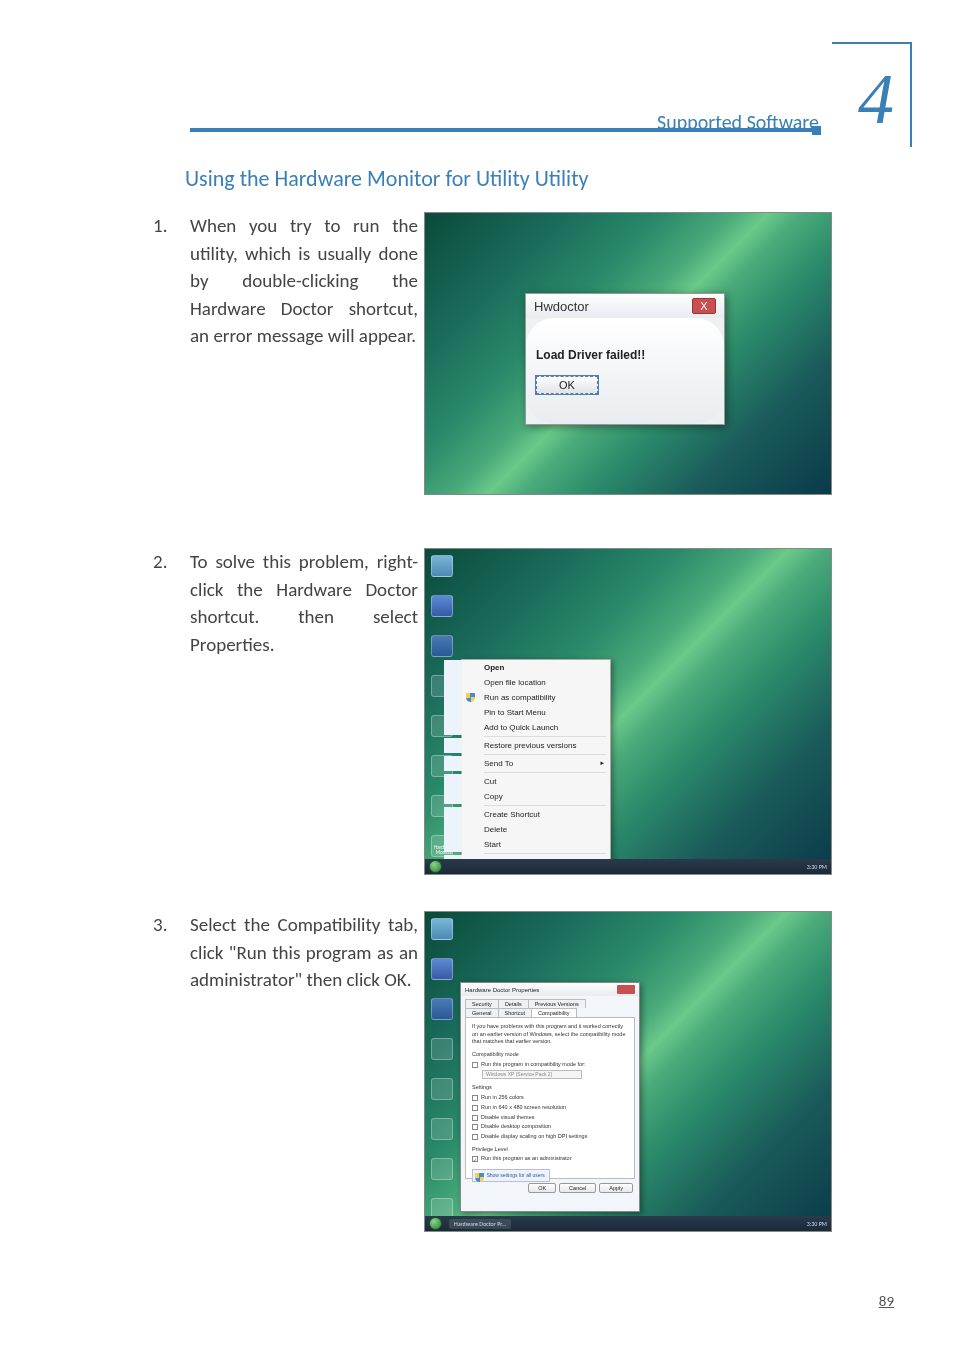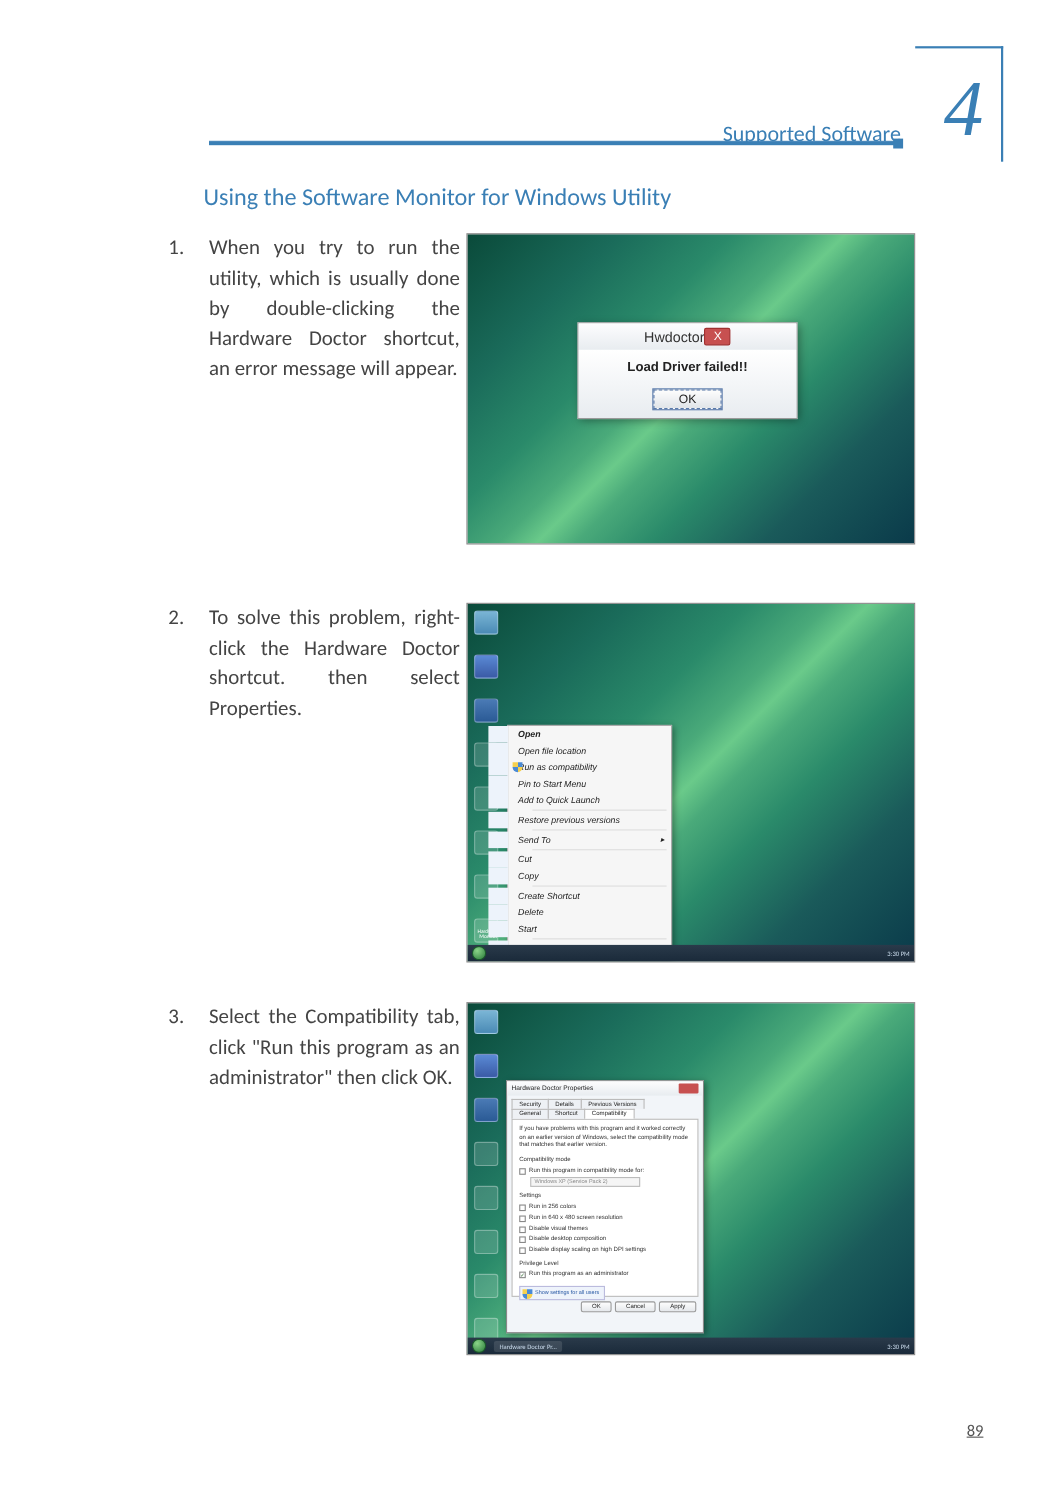--- a/index.html
+++ b/index.html
@@ -105,45 +105,46 @@
       top: 80px;
       left: 100px;
       width: 200px;
       background: #eef0f2;
       border: 1px solid #999;
       box-shadow: 2px 2px 8px rgba(0,0,0,0.4);
       font-family: "Segoe UI", Tahoma, sans-serif;
     }
     .dialog-title {
       display: flex;
-      justify-content: center;
+      justify-content: space-between;
       align-items: center;
       padding: 4px 8px;
       background: linear-gradient(#fdfdfe, #e8ecf0);
       font-size: 13px;
       color: #333;
     }
     .dialog-close {
       width: 24px;
       height: 16px;
       background: #c75050;
       color: #fff;
       text-align: center;
       font-size: 11px;
       line-height: 14px;
       border-radius: 2px;
       border: 1px solid #a03030;
     }
     .dialog-body {
-      padding: 8px 10px;
-      text-align: center;
+      padding: 30px 10px;
+      text-align: left;
       font-size: 12px;
       font-weight: bold;
       color: #222;
       background: linear-gradient(#fff, #e8ecf0);
+      border-radius: 28px;
     }
     .dialog-ok {
       display: inline-block;
       margin-top: 14px;
       padding: 2px 22px;
       font-size: 11px;
       font-weight: normal;
       background: linear-gradient(#fdfdfd, #e0e4e8);
       border: 1px dashed #5a7aaa;
       outline: 1px solid #5a7aaa;
@@ -173,25 +174,24 @@
       left: 36px;
       width: 150px;
       background: #f6f6f6;
       border: 1px solid #aaa;
       box-shadow: 2px 2px 6px rgba(0,0,0,0.4);
       font-family: "Segoe UI", Tahoma, sans-serif;
       font-size: 8px;
       color: #222;
     }
     .cm-item {
-      padding: 3px 8px 3px 9px;
+      padding: 3px 8px 3px 22px;
       border-left: 18px solid #edf3fb;
       margin-left: -18px;
       position: relative;
-      font-style: italic;
     }
     .cm-item.bold { font-weight: bold; }
     .cm-sep {
       height: 1px;
       background: #ddd;
       margin: 1px 4px 1px 22px;
     }
     .cm-arrow::after {
       content: "▸";
       position: absolute;
@@ -356,21 +356,21 @@
     }
   </style>
 </head>
 <body>
 
 <div class="chapter-corner"></div>
 <div class="chapter-number">4</div>
 <div class="header-label">Supported Software</div>
 <div class="header-rule"></div>
 
-<div class="subtitle">Using the Software Monitor for Windows Utility</div>
+<div class="subtitle">Using the Hardware Monitor for Utility Utility</div>
 
 <div class="step step1">
   <span class="step-num">1.</span>
   <span class="step-text">When you try to run the utility, which is usually done by double-clicking the Hardware Doctor shortcut, an error message will appear.</span>
 </div>
 <div class="screenshot ss1">
   <div class="dialog">
     <div class="dialog-title">
       <span>Hwdoctor</span>
       <span class="dialog-close">X</span>

